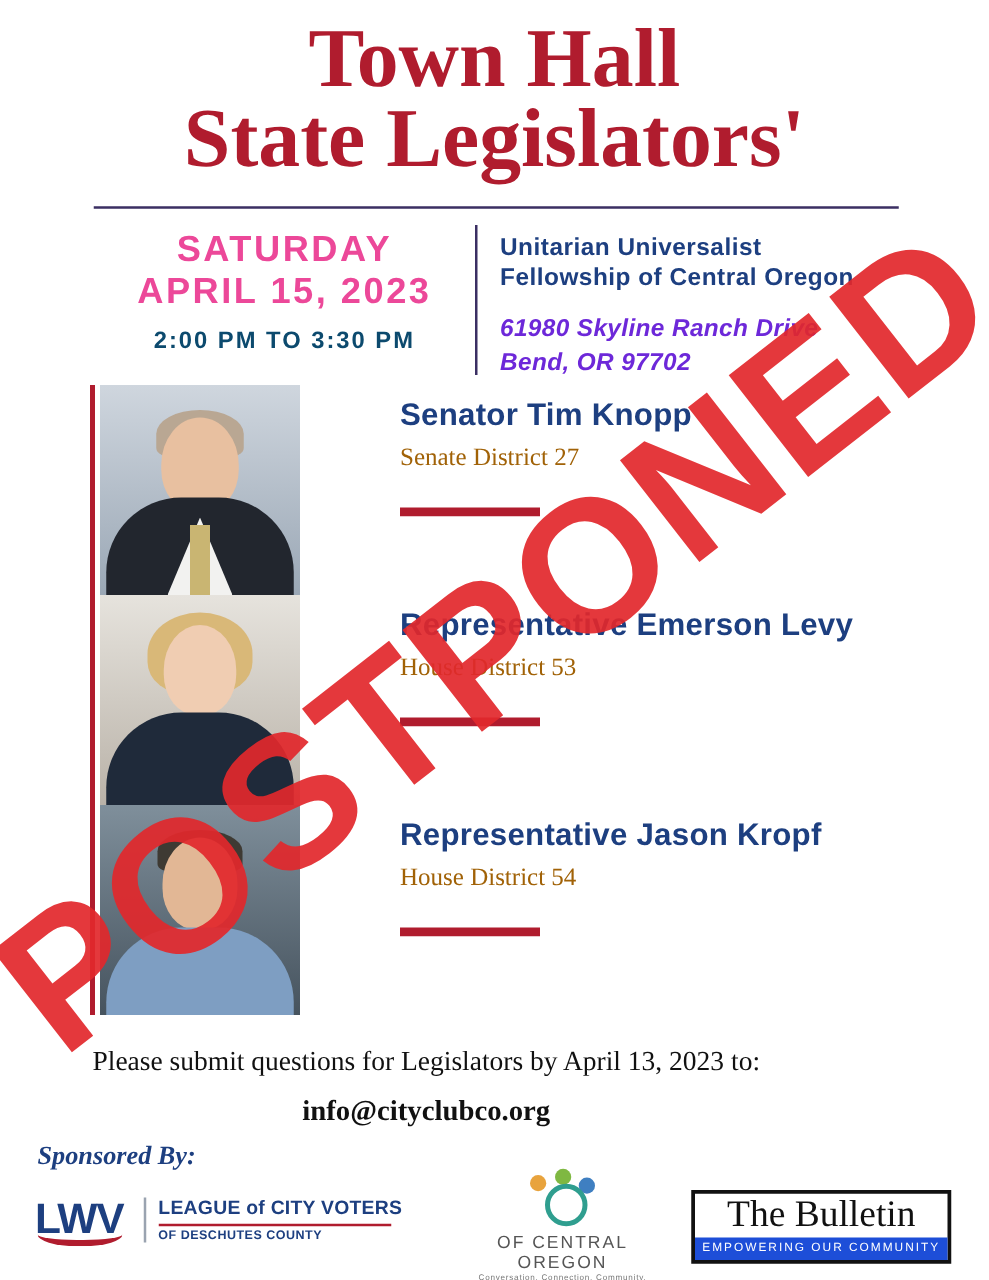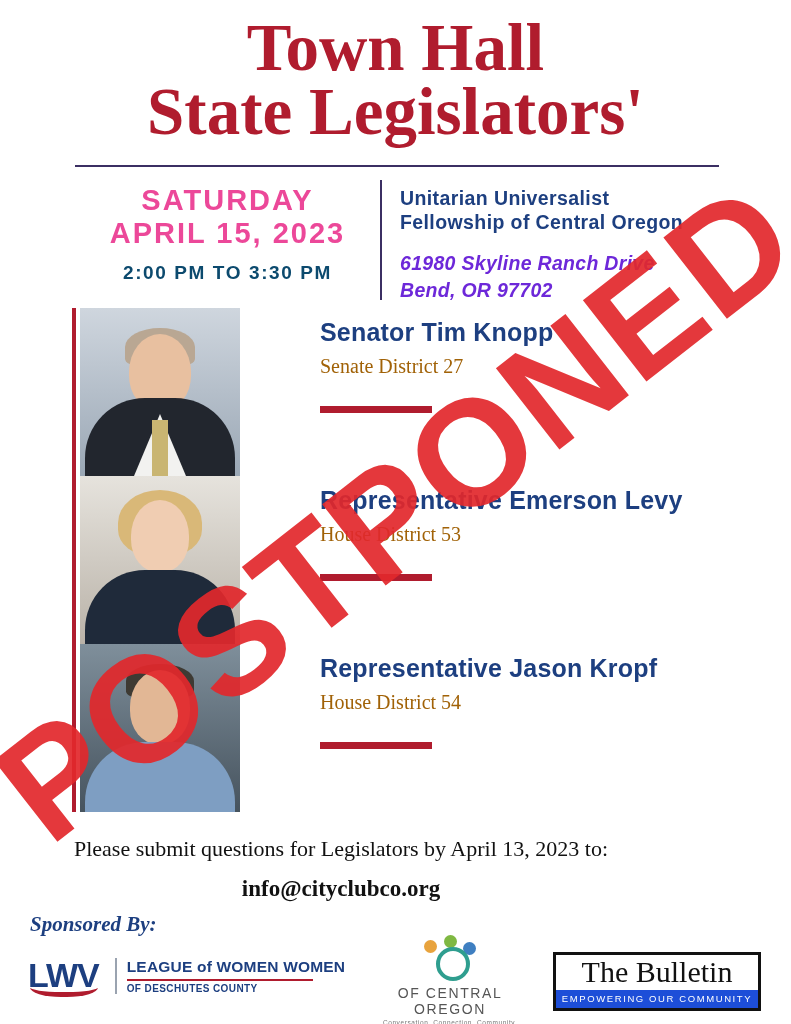--- a/index.html
+++ b/index.html
@@ -483,21 +483,21 @@
 
   <div class="sponsor-row">
 
     <div class="lwv">
       <div class="lwv-mark">
         <span>LWV</span>
         <span class="lwv-swoosh"></span>
       </div>
       <div class="lwv-divider"></div>
       <div>
-        <div class="lwv-text-1">LEAGUE of WOMEN WOMEN</div>
+        <div class="lwv-text-1">LEAGUE of CITY VOTERS</div>
         <div class="lwv-underline"></div>
         <div class="lwv-text-2">OF DESCHUTES COUNTY</div>
       </div>
     </div>
 
     <div class="cityclub">
       <div class="cc-mark">
         <span class="cc-dot" style="left:0px; top:0px; background:#e8a33d;"></span>
         <span class="cc-dot" style="left:20px; top:-5px; background:#7fb842;"></span>
         <span class="cc-dot" style="left:39px; top:2px; background:#3f7fc1;"></span>

